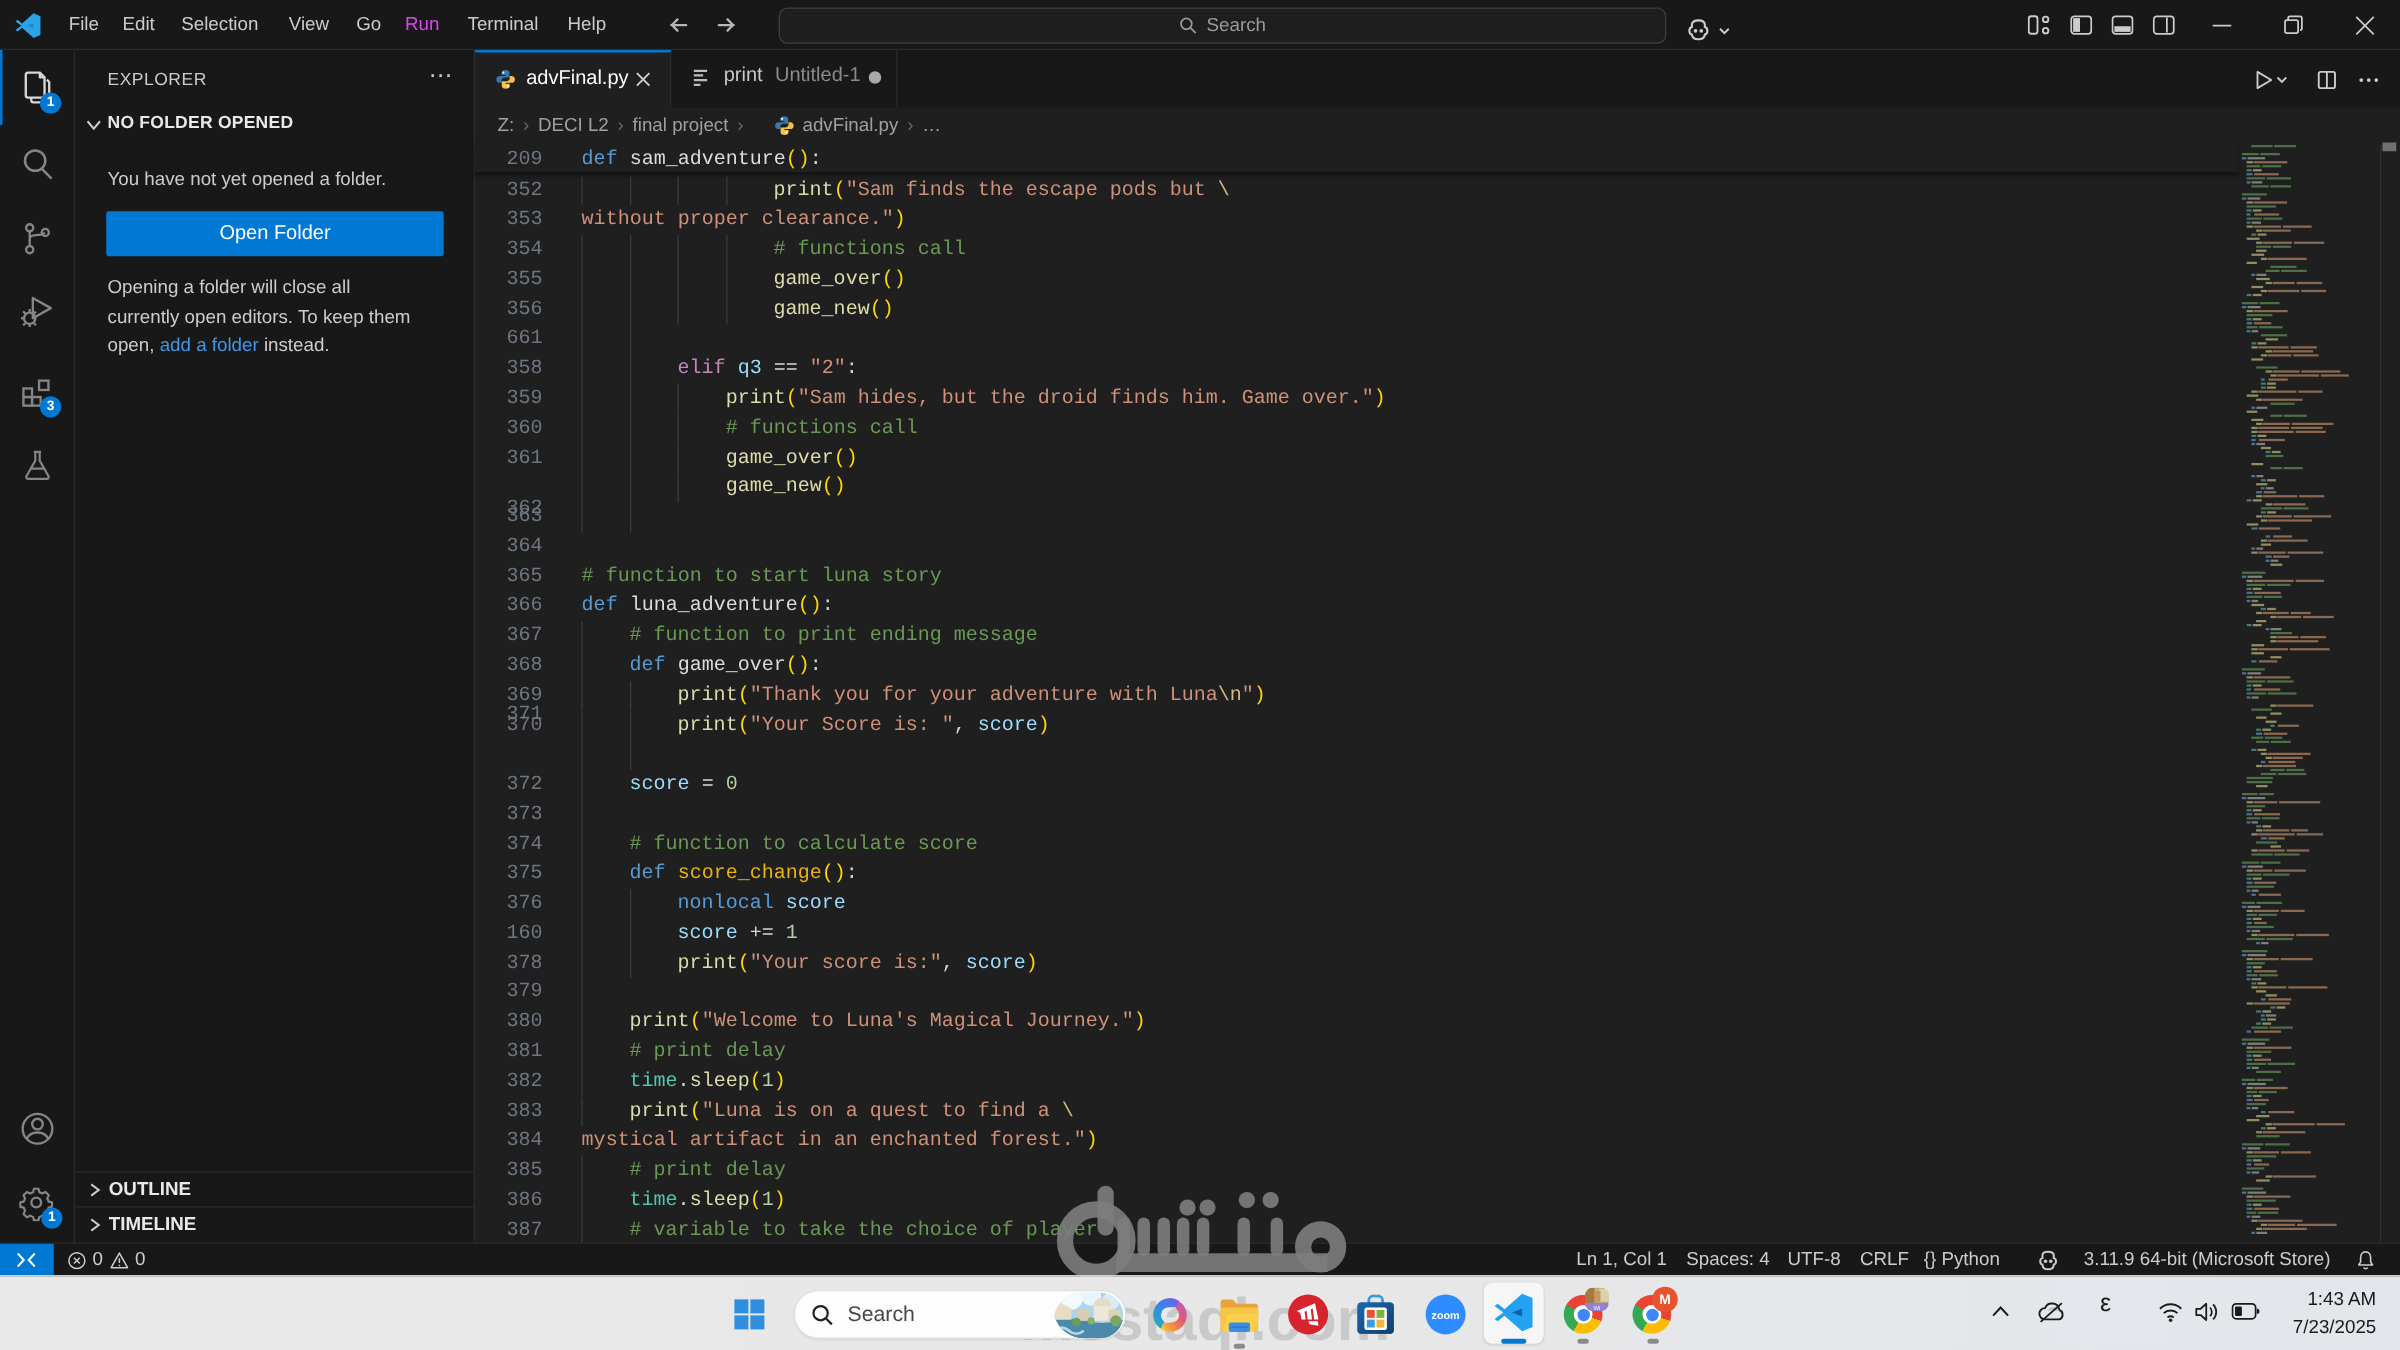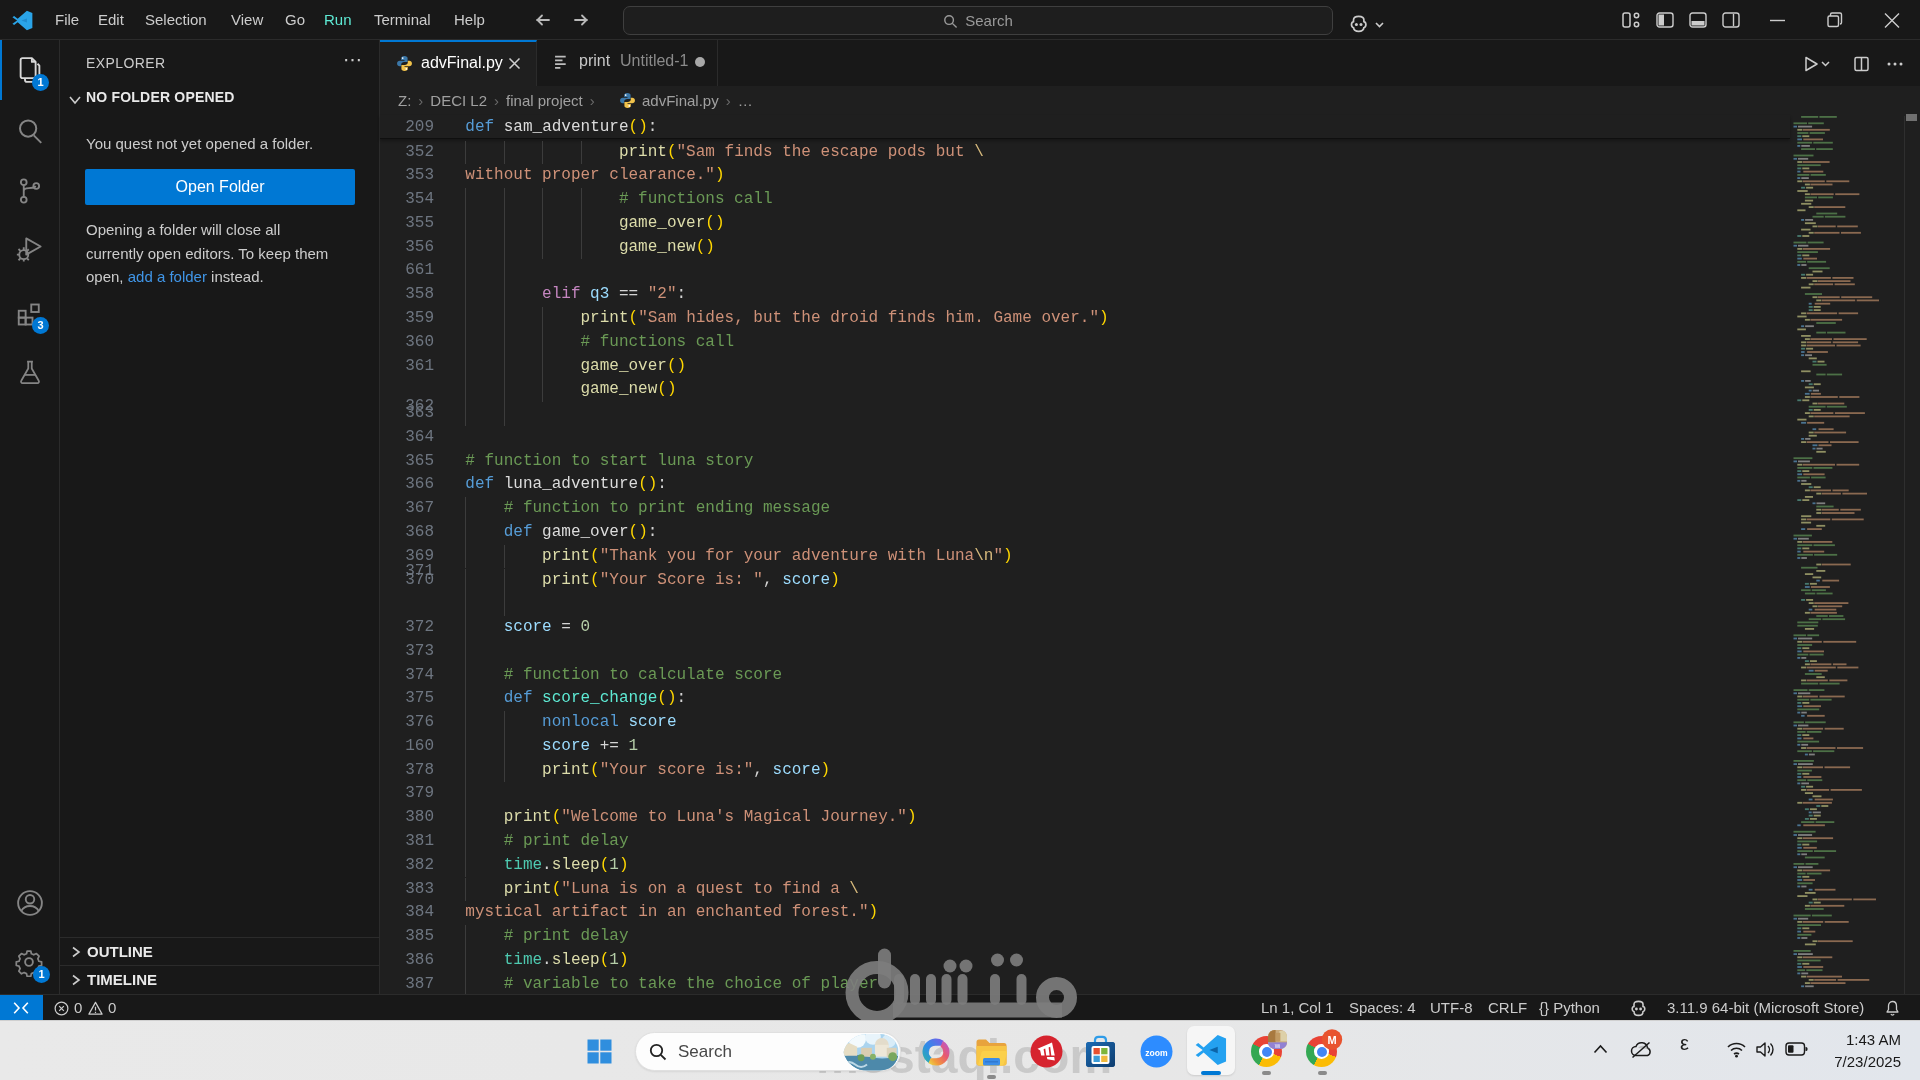--- a/index.html
+++ b/index.html
@@ -18,21 +18,21 @@
 <div class="abs" style="left:0;top:0;width:1920px;height:40px;background:#181818;border-bottom:1px solid #2b2b2b">
 <svg class="abs" style="left:12px;top:10px" width="21" height="21" viewBox="0 0 100 100">
 <path fill="#2aa4e8" d="M71 3 L97 14 V86 L71 97 L27 58 L10 72 L2 66 L24 50 L2 34 L10 28 L27 42 Z"></path>
 <path fill="#1877b8" d="M71 40 L45 50 L71 60 Z" opacity="0.55"></path>
     </svg>
 <div class="abs" style="left:55px;top:0;height:40px;line-height:40px;color:#cccccc;font-size:15px">File</div>
 <div class="abs" style="left:98px;top:0;height:42px;line-height:40px;color:#cccccc;font-size:15px">Edit</div>
 <div class="abs" style="left:145px;top:0;height:40px;line-height:40px;color:#cccccc;font-size:15px">Selection</div>
 <div class="abs" style="left:231px;top:0;height:40px;line-height:40px;color:#cccccc;font-size:15px">View</div>
 <div class="abs" style="left:285px;top:0;height:40px;line-height:40px;color:#cccccc;font-size:15px">Go</div>
-<div class="abs" style="left:324px;top:0;height:40px;line-height:40px;color:#5eead4;font-size:15px">Run</div>
+<div class="abs" style="left:324px;top:0;height:40px;line-height:40px;color:#d946ef;font-size:15px">Run</div>
 <div class="abs" style="left:374px;top:0;height:40px;line-height:40px;color:#cccccc;font-size:15px">Terminal</div>
 <div class="abs" style="left:454px;top:0;height:40px;line-height:40px;color:#cccccc;font-size:15px">Help</div>
 <svg class="abs" style="left:534px;top:11px" width="56" height="18" viewBox="0 0 56 18">
 <g stroke="#b8b8b8" stroke-width="1.8" fill="none" stroke-linecap="round" stroke-linejoin="round">
 <path d="M15 9 H3 M8 4.5 L3.5 9 L8 13.5"></path>
         <path d="M41 9 H53 M48 4.5 L52.5 9 L48 13.5"></path>
       </g>
     </svg>
 <div class="abs" style="left:623px;top:6px;width:710px;height:29px;background:#1e1e1e;
  border:1px solid #3f3f3f;border-radius:7px;color:#9a9a9a;font-size:15px;text-align:center;line-height:27px">
@@ -137,21 +137,21 @@
     </svg>
 <div class="badge" style="left:33px;top:926px">1</div>
 </div>
 <div class="abs" style="left:60px;top:40px;width:320px;height:954px;background:#181818;border-right:1px solid #2b2b2b">
 <div class="abs" style="left:26px;top:15px;color:#cccccc;font-size:14px;letter-spacing:.4px">EXPLORER</div>
 <div class="abs" style="left:283px;top:8px;color:#cccccc;font-size:19px;letter-spacing:1px">⋯</div>
 <svg class="abs" style="left:8px;top:54px" width="14" height="12" viewBox="0 0 14 12">
 <path d="M2 3 L7 9 L12 3" fill="none" stroke="#cccccc" stroke-width="1.6"></path>
     </svg>
 <div class="abs" style="left:26px;top:49px;color:#e9e9e9;font-size:14px;font-weight:700;letter-spacing:.2px">NO FOLDER OPENED</div>
-<div class="abs" style="left:26px;top:95px;color:#cccccc;font-size:15px">You quest not yet opened a folder.</div>
+<div class="abs" style="left:26px;top:95px;color:#cccccc;font-size:15px">You have not yet opened a folder.</div>
 <div class="abs" style="left:26px;top:178px;width:280px;color:#cccccc;font-size:15px;line-height:23.5px">Opening a folder will close all<br>currently open editors. To keep them<br>open, <span style="color:#4096e8">add a folder</span> instead.</div>
 <div class="abs" style="left:25px;top:129px;width:270px;height:36px;background:#0078d4;border-radius:2px;color:#ffffff;font-size:16px;text-align:center;line-height:36px">Open Folder</div>
 <div class="abs" style="left:0;top:897px;width:319px;border-top:1px solid #2b2b2b"></div>
 <svg class="abs" style="left:10px;top:906px" width="12" height="12" viewBox="0 0 12 12">
 <path d="M3 1.5 L9 6 L3 10.5" fill="none" stroke="#cccccc" stroke-width="1.6"></path>
     </svg>
 <div class="abs" style="left:27px;top:903px;color:#e9e9e9;font-size:15px;font-weight:700">OUTLINE</div>
 <div class="abs" style="left:0;top:925px;width:319px;border-top:1px solid #2b2b2b"></div>
 <svg class="abs" style="left:10px;top:934px" width="12" height="12" viewBox="0 0 12 12">
 <path d="M3 1.5 L9 6 L3 10.5" fill="none" stroke="#cccccc" stroke-width="1.6"></path>
@@ -317,21 +317,21 @@
 <div class="cl" style="top:354.5px;left:580.5px"><span style="color:#DCDCAA">game_over</span><span style="color:#FFD700">()</span></div>
 <div class="cl" style="top:378.3px;left:580.5px"><span style="color:#DCDCAA">game_new</span><span style="color:#FFD700">()</span></div>
 <div class="cl" style="top:449.6px;left:465.3px"><span style="color:#6A9955"># function to start luna story</span></div>
 <div class="cl" style="top:473.4px;left:465.3px"><span style="color:#569CD6">def</span> <span style="color:#dcdcdc">luna_adventure</span><span style="color:#FFD700">()</span><span style="color:#D4D4D4">:</span></div>
 <div class="cl" style="top:497.1px;left:503.7px"><span style="color:#6A9955"># function to print ending message</span></div>
 <div class="cl" style="top:520.9px;left:503.7px"><span style="color:#569CD6">def</span> <span style="color:#dcdcdc">game_over</span><span style="color:#FFD700">()</span><span style="color:#D4D4D4">:</span></div>
 <div class="cl" style="top:544.7px;left:542.1px"><span style="color:#DCDCAA">print</span><span style="color:#FFD700">(</span><span style="color:#CE9178">"Thank you for your adventure with Luna</span><span style="color:#D7BA7D">\n</span><span style="color:#CE9178">"</span><span style="color:#FFD700">)</span></div>
 <div class="cl" style="top:568.5px;left:542.1px"><span style="color:#DCDCAA">print</span><span style="color:#FFD700">(</span><span style="color:#CE9178">"Your Score is: "</span><span style="color:#D4D4D4">,</span> <span style="color:#9CDCFE">score</span><span style="color:#FFD700">)</span></div>
 <div class="cl" style="top:616.0px;left:503.7px"><span style="color:#9CDCFE">score</span> <span style="color:#D4D4D4">=</span> <span style="color:#B5CEA8">0</span></div>
 <div class="cl" style="top:663.5px;left:503.7px"><span style="color:#6A9955"># function to calculate score</span></div>
-<div class="cl" style="top:687.3px;left:503.7px"><span style="color:#569CD6">def</span> <span style="color:#5eead4">score_change</span><span style="color:#FFD700">()</span><span style="color:#D4D4D4">:</span></div>
+<div class="cl" style="top:687.3px;left:503.7px"><span style="color:#569CD6">def</span> <span style="color:#eab308">score_change</span><span style="color:#FFD700">()</span><span style="color:#D4D4D4">:</span></div>
 <div class="cl" style="top:711.1px;left:542.1px"><span style="color:#569CD6">nonlocal</span> <span style="color:#9CDCFE">score</span></div>
 <div class="cl" style="top:734.9px;left:542.1px"><span style="color:#9CDCFE">score</span> <span style="color:#D4D4D4">+=</span> <span style="color:#B5CEA8">1</span></div>
 <div class="cl" style="top:758.6px;left:542.1px"><span style="color:#DCDCAA">print</span><span style="color:#FFD700">(</span><span style="color:#CE9178">"Your score is:"</span><span style="color:#D4D4D4">,</span> <span style="color:#9CDCFE">score</span><span style="color:#FFD700">)</span></div>
 <div class="cl" style="top:806.2px;left:503.7px"><span style="color:#DCDCAA">print</span><span style="color:#FFD700">(</span><span style="color:#CE9178">"Welcome to Luna's Magical Journey."</span><span style="color:#FFD700">)</span></div>
 <div class="cl" style="top:829.9px;left:503.7px"><span style="color:#6A9955"># print delay</span></div>
 <div class="cl" style="top:853.7px;left:503.7px"><span style="color:#4EC9B0">time</span><span style="color:#D4D4D4">.</span><span style="color:#DCDCAA">sleep</span><span style="color:#FFD700">(</span><span style="color:#B5CEA8">1</span><span style="color:#FFD700">)</span></div>
 <div class="cl" style="top:877.5px;left:503.7px"><span style="color:#DCDCAA">print</span><span style="color:#FFD700">(</span><span style="color:#CE9178">"Luna is on a quest to find a </span><span style="color:#D7BA7D">\</span></div>
 <div class="cl" style="top:901.2px;left:465.3px"><span style="color:#CE9178">mystical artifact in an enchanted forest."</span><span style="color:#FFD700">)</span></div>
 <div class="cl" style="top:925.0px;left:503.7px"><span style="color:#6A9955"># print delay</span></div>
 <div class="cl" style="top:948.8px;left:503.7px"><span style="color:#4EC9B0">time</span><span style="color:#D4D4D4">.</span><span style="color:#DCDCAA">sleep</span><span style="color:#FFD700">(</span><span style="color:#B5CEA8">1</span><span style="color:#FFD700">)</span></div>

